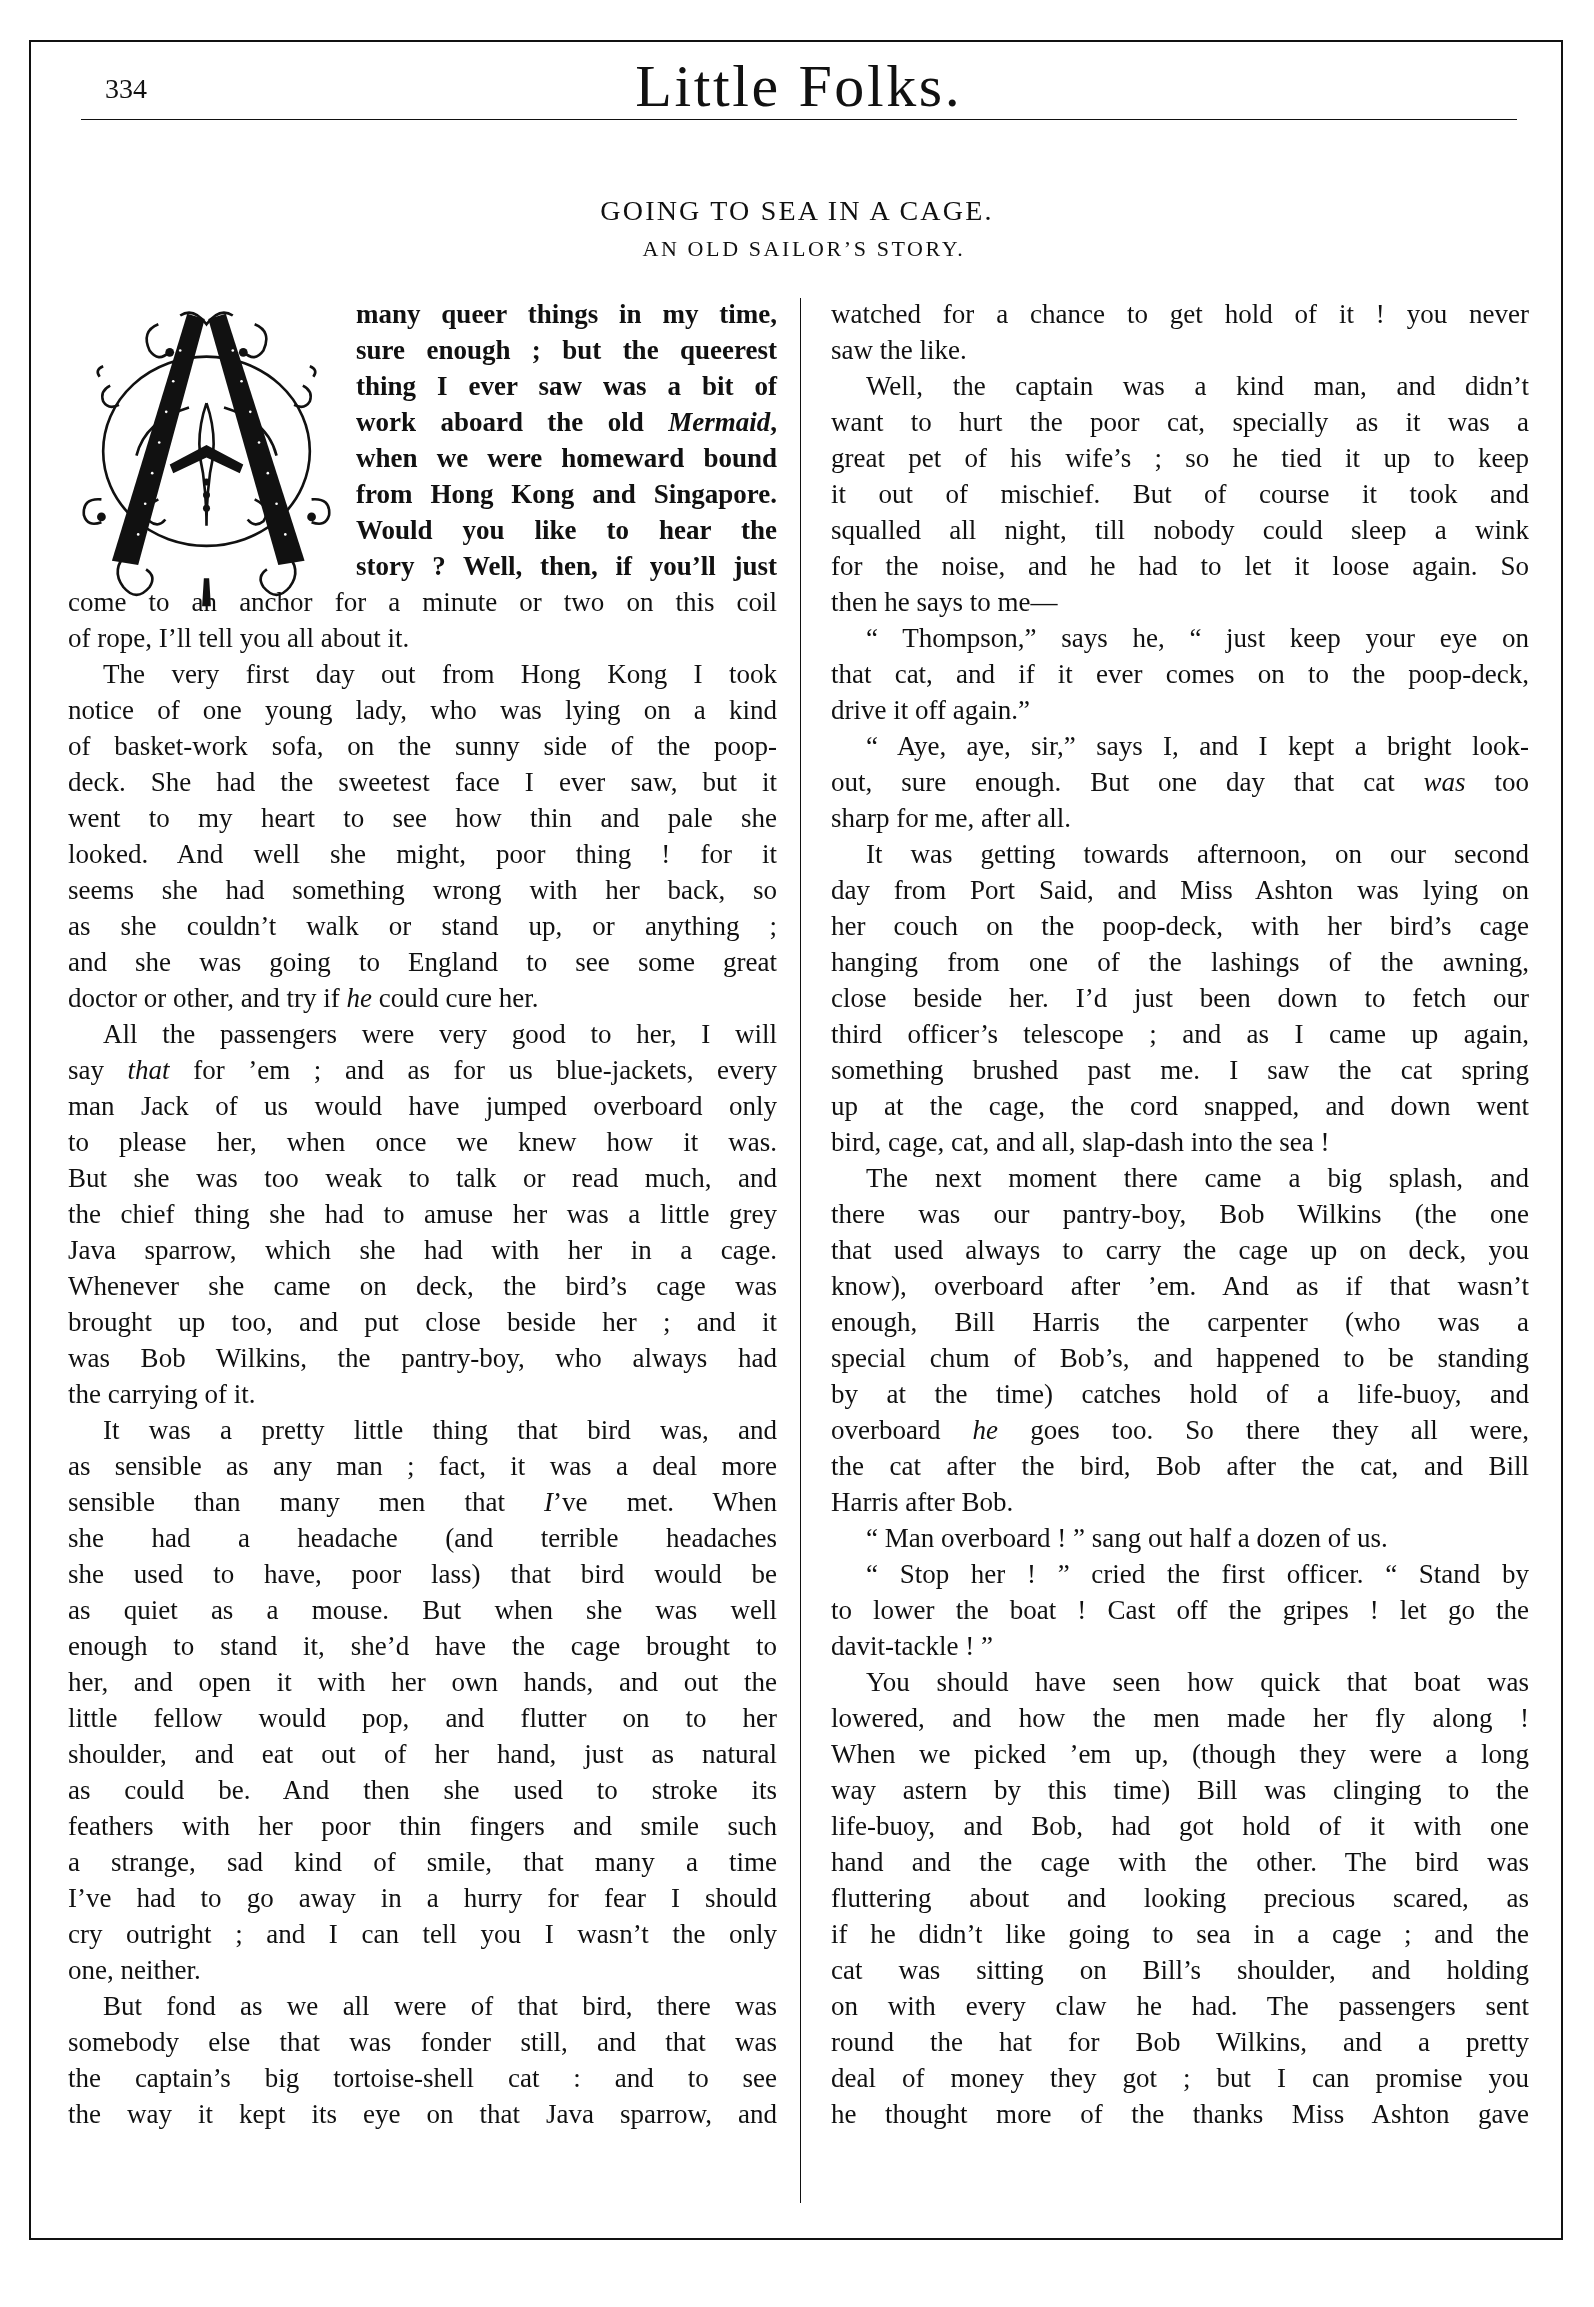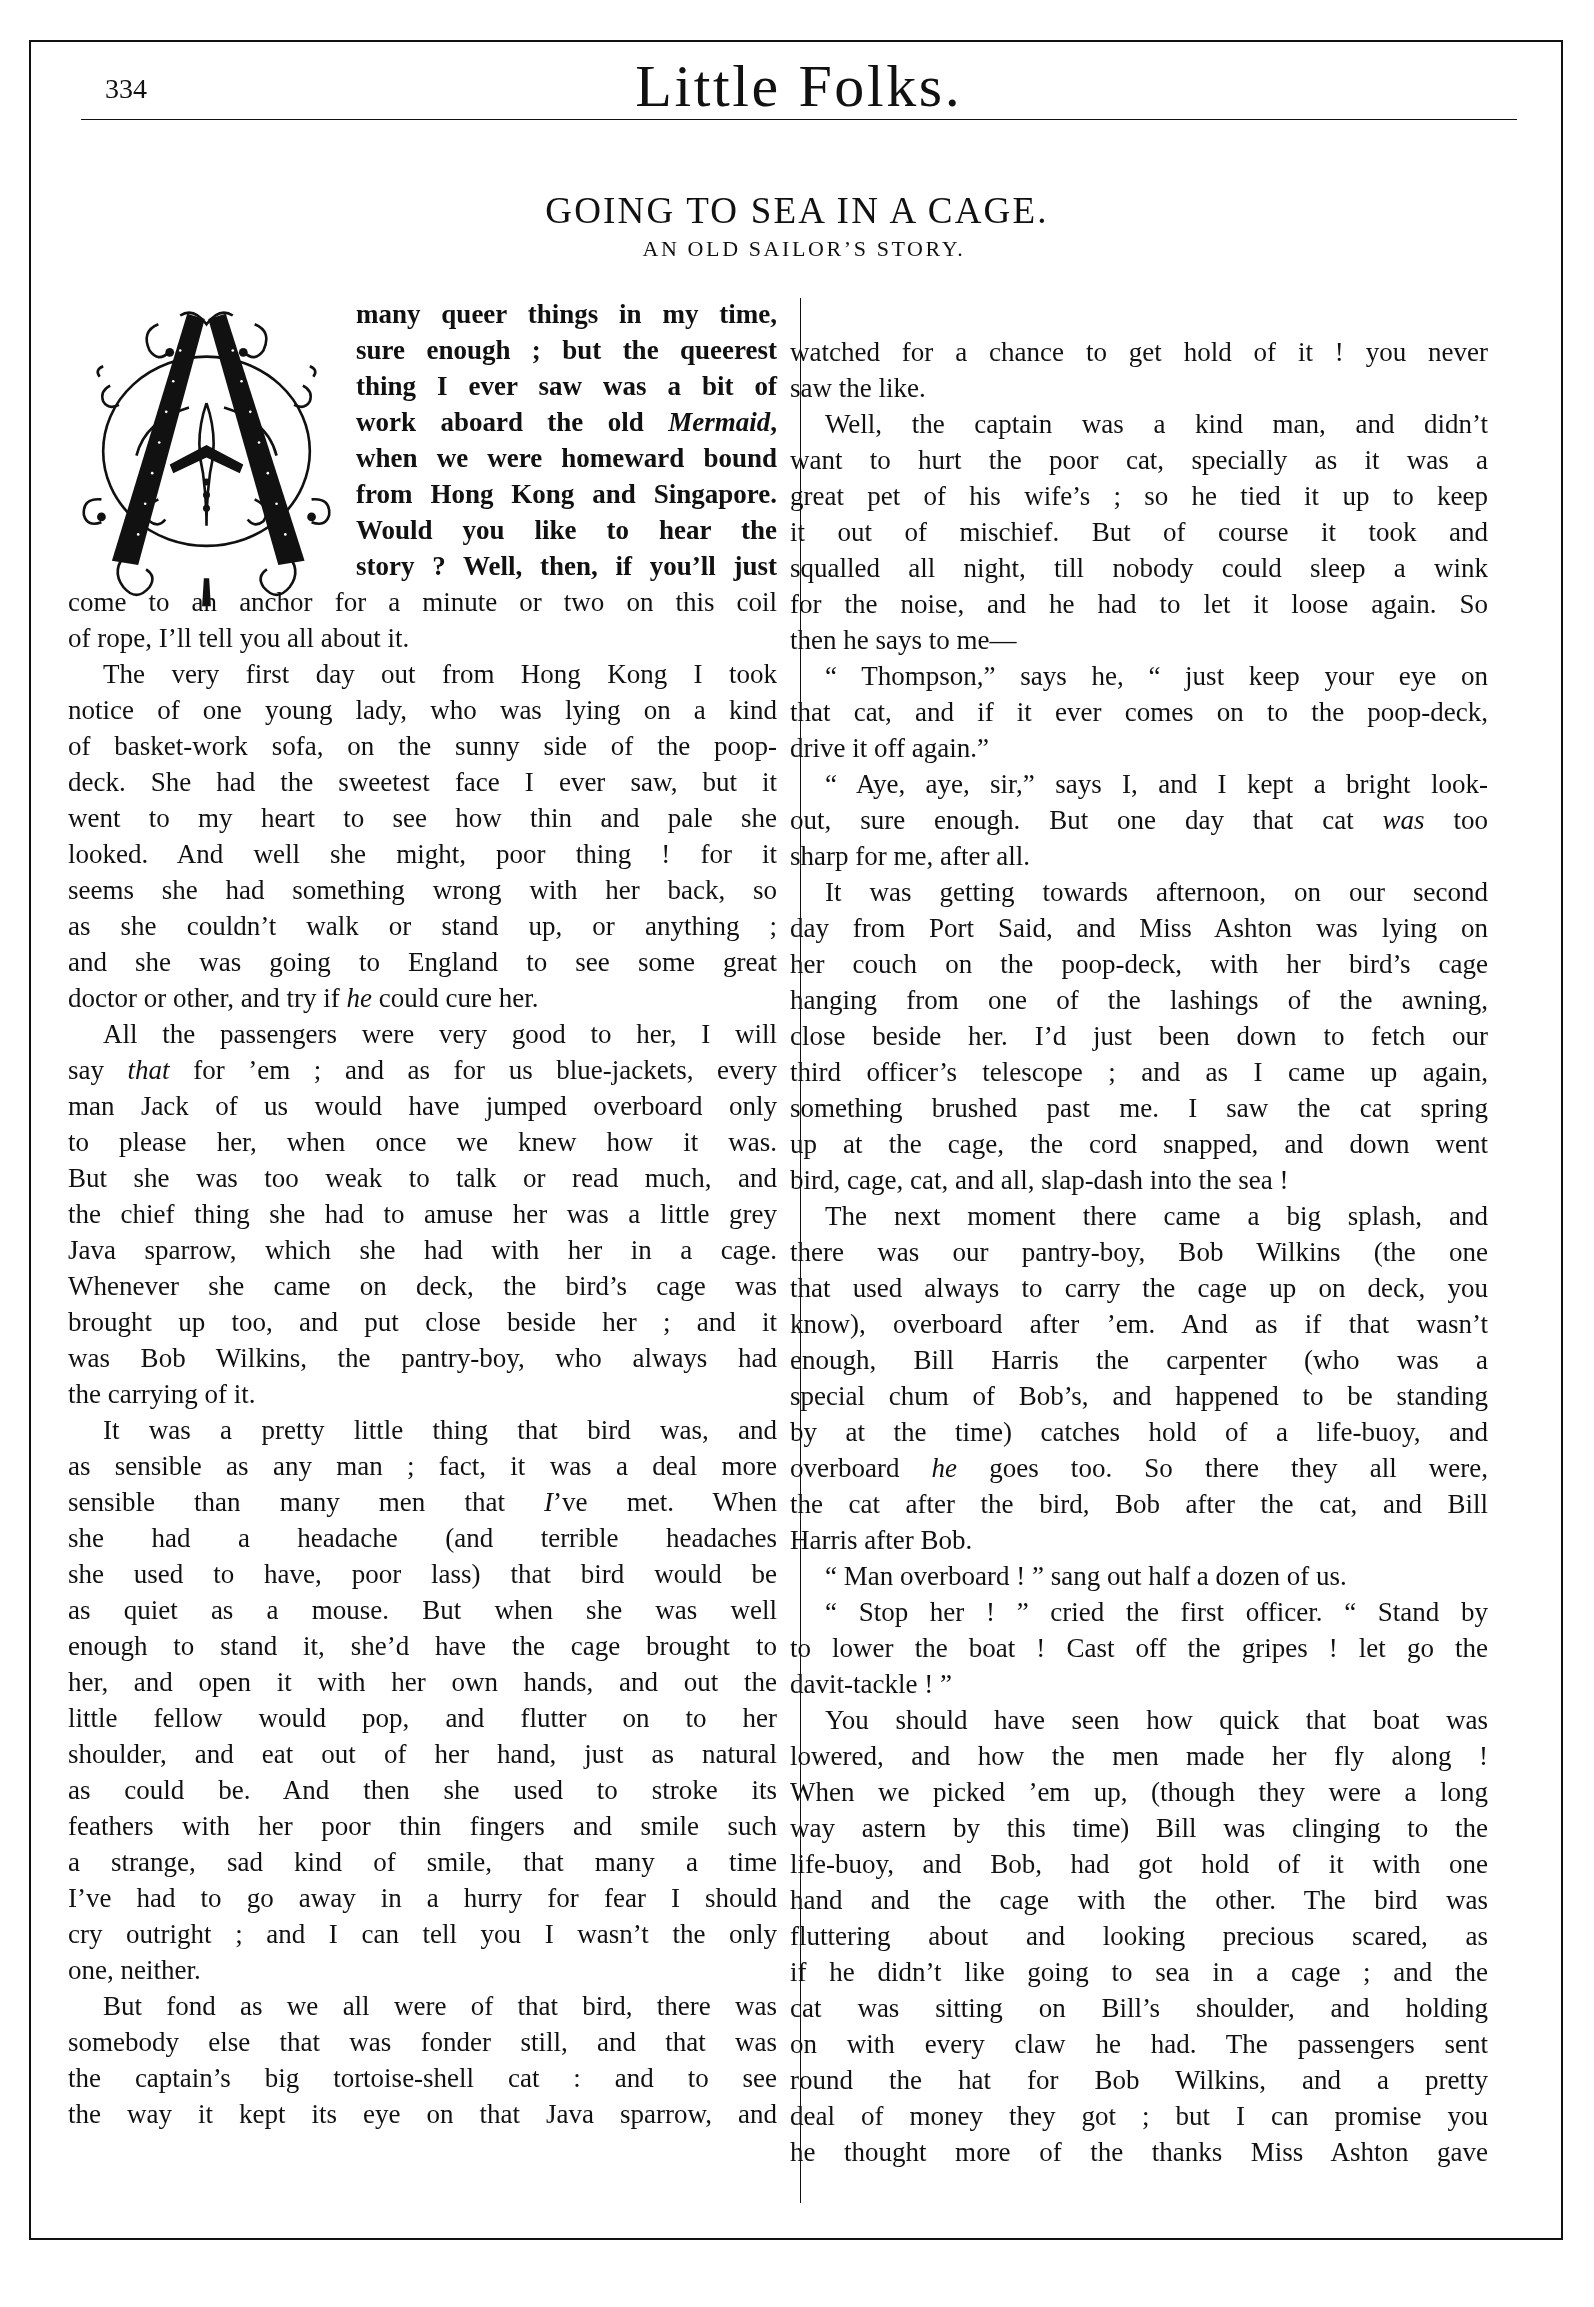--- a/index.html
+++ b/index.html
@@ -7,28 +7,28 @@
          font-family: "Liberation Serif", "DejaVu Serif", serif; color: #111; }
   .frame { position: absolute; left: 29px; top: 40px; width: 1534px; height: 2200px;
            border: 2.6px solid #111; box-sizing: border-box; }
   .page-number { position: absolute; left: 105px; top: 67px; font-size: 28px; line-height: 44px; }
   .running-title { position: absolute; left: 0; width: 1594px; top: 60px; text-align: center;
            font-size: 60px; line-height: 53px; letter-spacing: 2.6px; }
   .running-title span { position: relative; left: 1.8px; }
   .header-rule { position: absolute; left: 81px; top: 119px; width: 1436px; height: 0;
            border-top: 1.8px solid #111; }
   .article-title { position: absolute; left: 0; width: 1594px; top: 191px; text-align: center;
-           font-size: 37px; line-height: 39px; letter-spacing: 2.2px; }
+           font-size: 28px; line-height: 39px; letter-spacing: 2.2px; }
   .article-subtitle { position: absolute; left: 0; width: 1594px; top: 235px; text-align: center;
            font-size: 22px; line-height: 28px; letter-spacing: 2.6px; margin-left: 7px; }
   .col-divider { position: absolute; left: 800px; top: 298px; width: 0; height: 1905px;
            border-left: 1.8px solid #111; }
   .column { position: absolute; top: 296px; }
   .col-left { left: 68px; width: 709px; }
-  .col-right { left: 790px; width: 698px; margin-top: 38px; }
+  .col-right { left: 831px; width: 698px; }
   .line { display: block; height: 36px; line-height: 36px; font-size: 27px;
           text-align: justify; text-align-last: justify; white-space: nowrap; overflow: visible; }
   .line.last { text-align-last: left; }
   .line.indent { padding-left: 35px; }
   .line.dc { padding-left: 288px; font-weight: bold; }
   .line.dc-first { padding-left: 213px; }
   .line i, .line em { font-style: italic; }
   .dropcap { position: absolute; left: 75px; top: 298px; width: 263px; height: 317px; }
 </style>
 </head>

